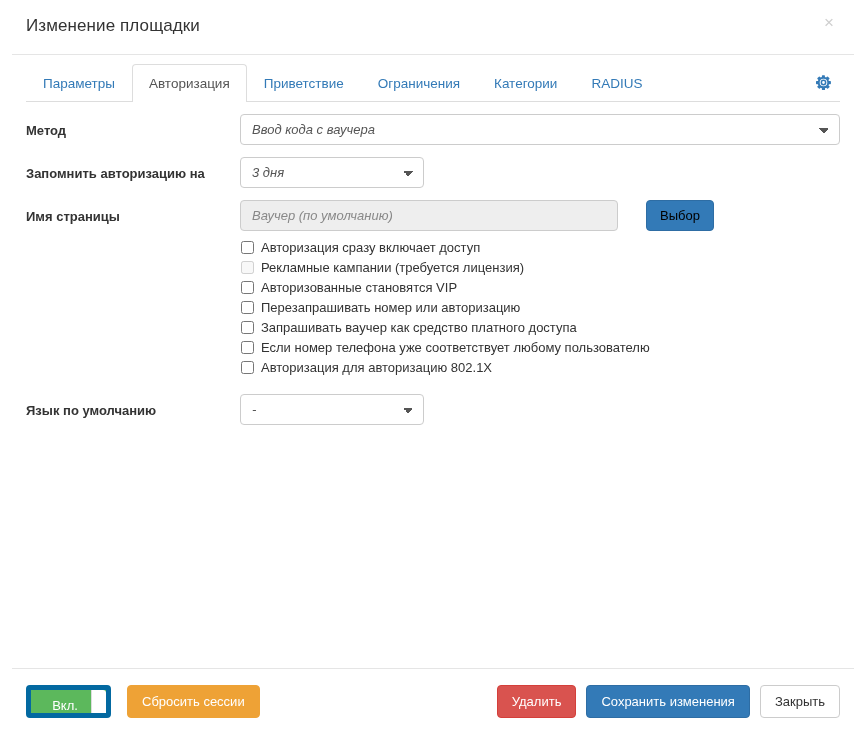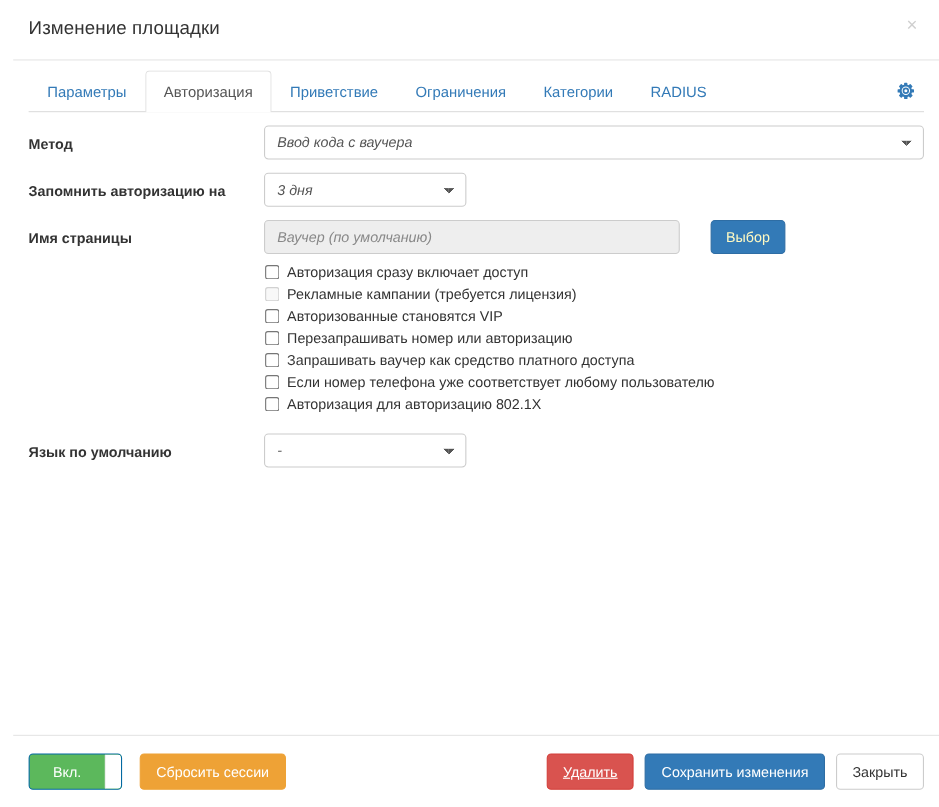--- a/index.html
+++ b/index.html
@@ -182,21 +182,21 @@
     background-color: #eeeeee;
     color: #888888;
     cursor: default;
   }
   .btn-choose {
     margin-left: 28px;
     height: 31px;
     padding: 0 13px;
     font-size: 13px;
     font-family: "Liberation Sans", sans-serif;
-    color: #fef9c3;
+    color: #000000;
     background-color: #337ab7;
     border: 1px solid #2e6da4;
     border-radius: 4px;
     cursor: pointer;
     line-height: 29px;
   }
 
   
   .checkbox-list {
     margin-top: 7px;
@@ -240,21 +240,21 @@
   }
   .footer-left { display: flex; align-items: center; }
   .footer-right { margin-left: auto; display: flex; align-items: center; }
 
   .toggle-switch {
     position: relative;
     width: 85px;
     height: 33px;
     border-radius: 4px;
     background: #5cb85c;
-    border: 1px solid #0369a1;
+    border: 5px solid #0369a1;
     box-sizing: border-box;
     cursor: pointer;
     overflow: hidden;
   }
   .toggle-switch .toggle-label {
     position: absolute;
     left: 0;
     top: 0;
     width: 68px;
     height: 31px;
@@ -289,21 +289,20 @@
   .btn-warning {
     margin-left: 16px;
     color: #ffffff;
     background-color: #eea236;
     border: 1px solid #eea236;
   }
   .btn-danger {
     color: #ffffff;
     background-color: #d9534f;
     border: 1px solid #d43f3a;
-    text-decoration: underline;
   }
   .btn-primary {
     margin-left: 10px;
     color: #ffffff;
     background-color: #337ab7;
     border: 1px solid #2e6da4;
   }
   .btn-default {
     margin-left: 10px;
     color: #333333;

